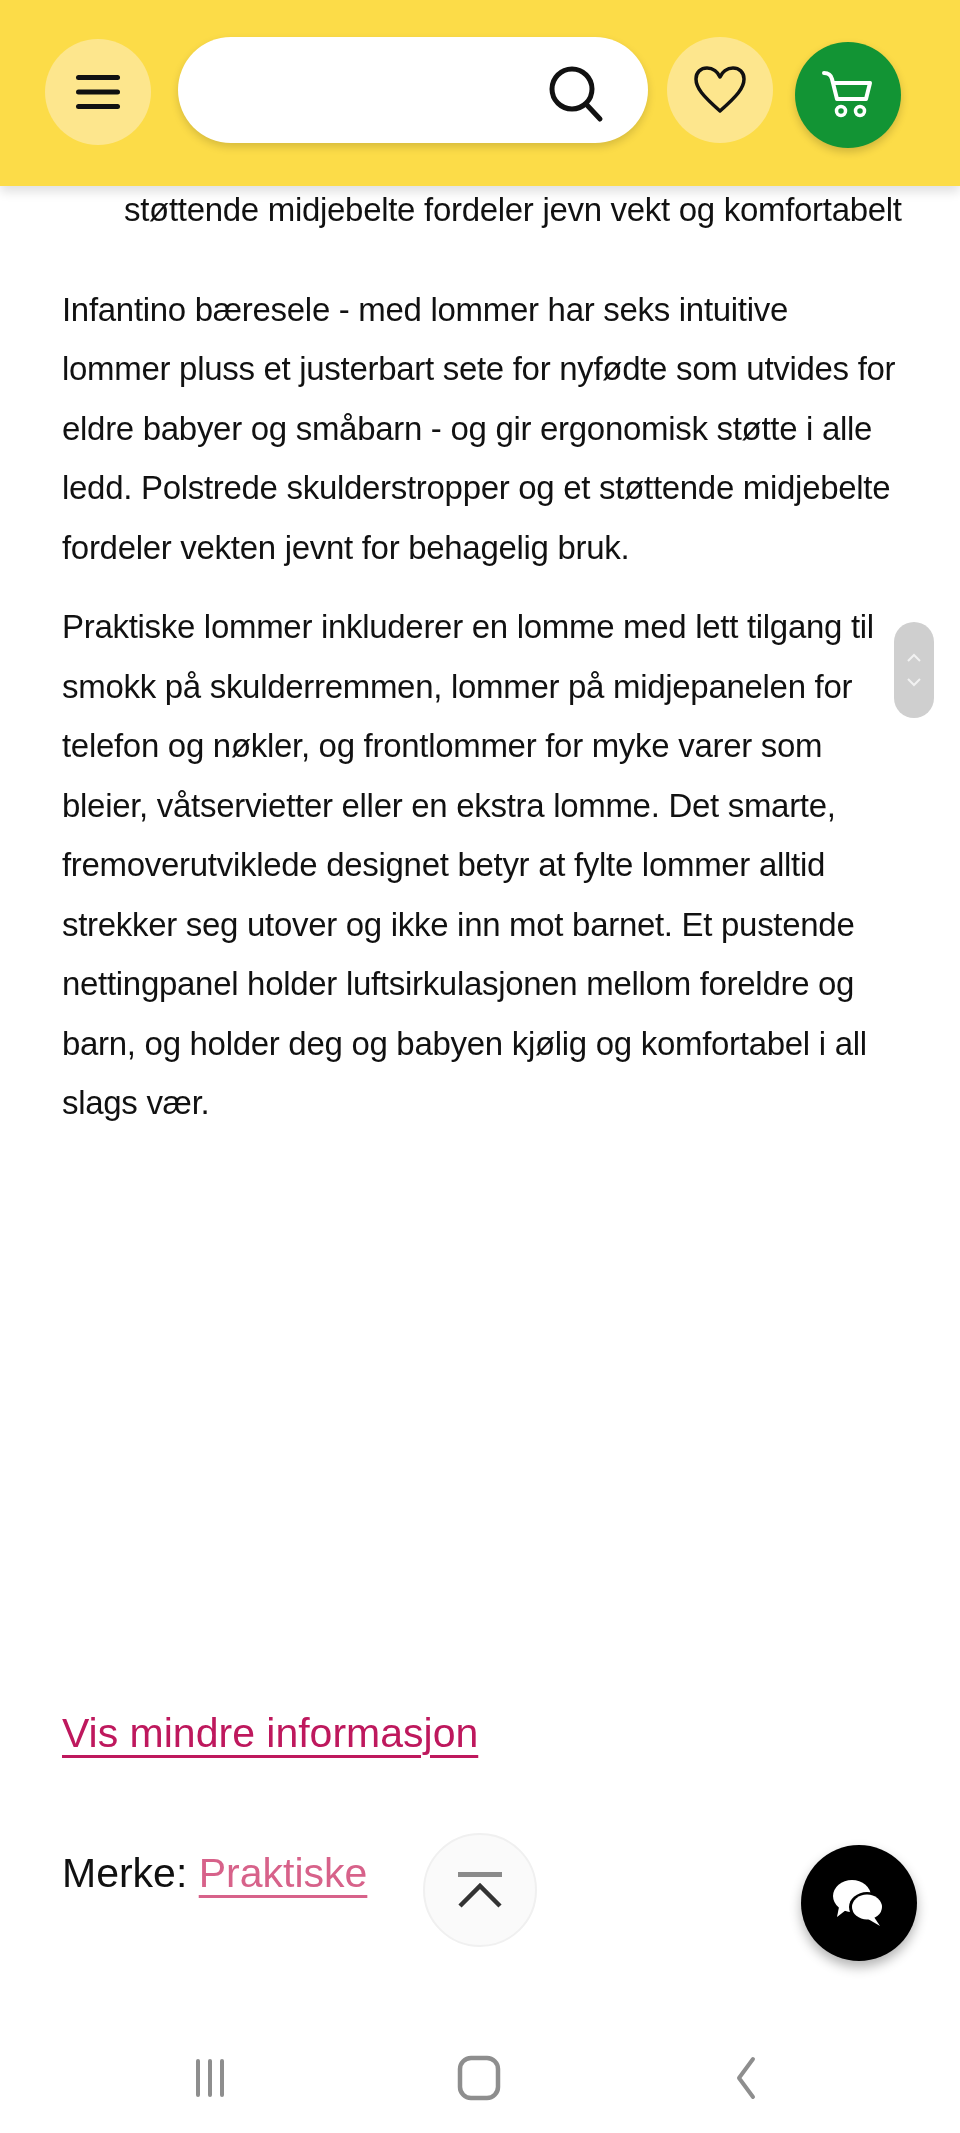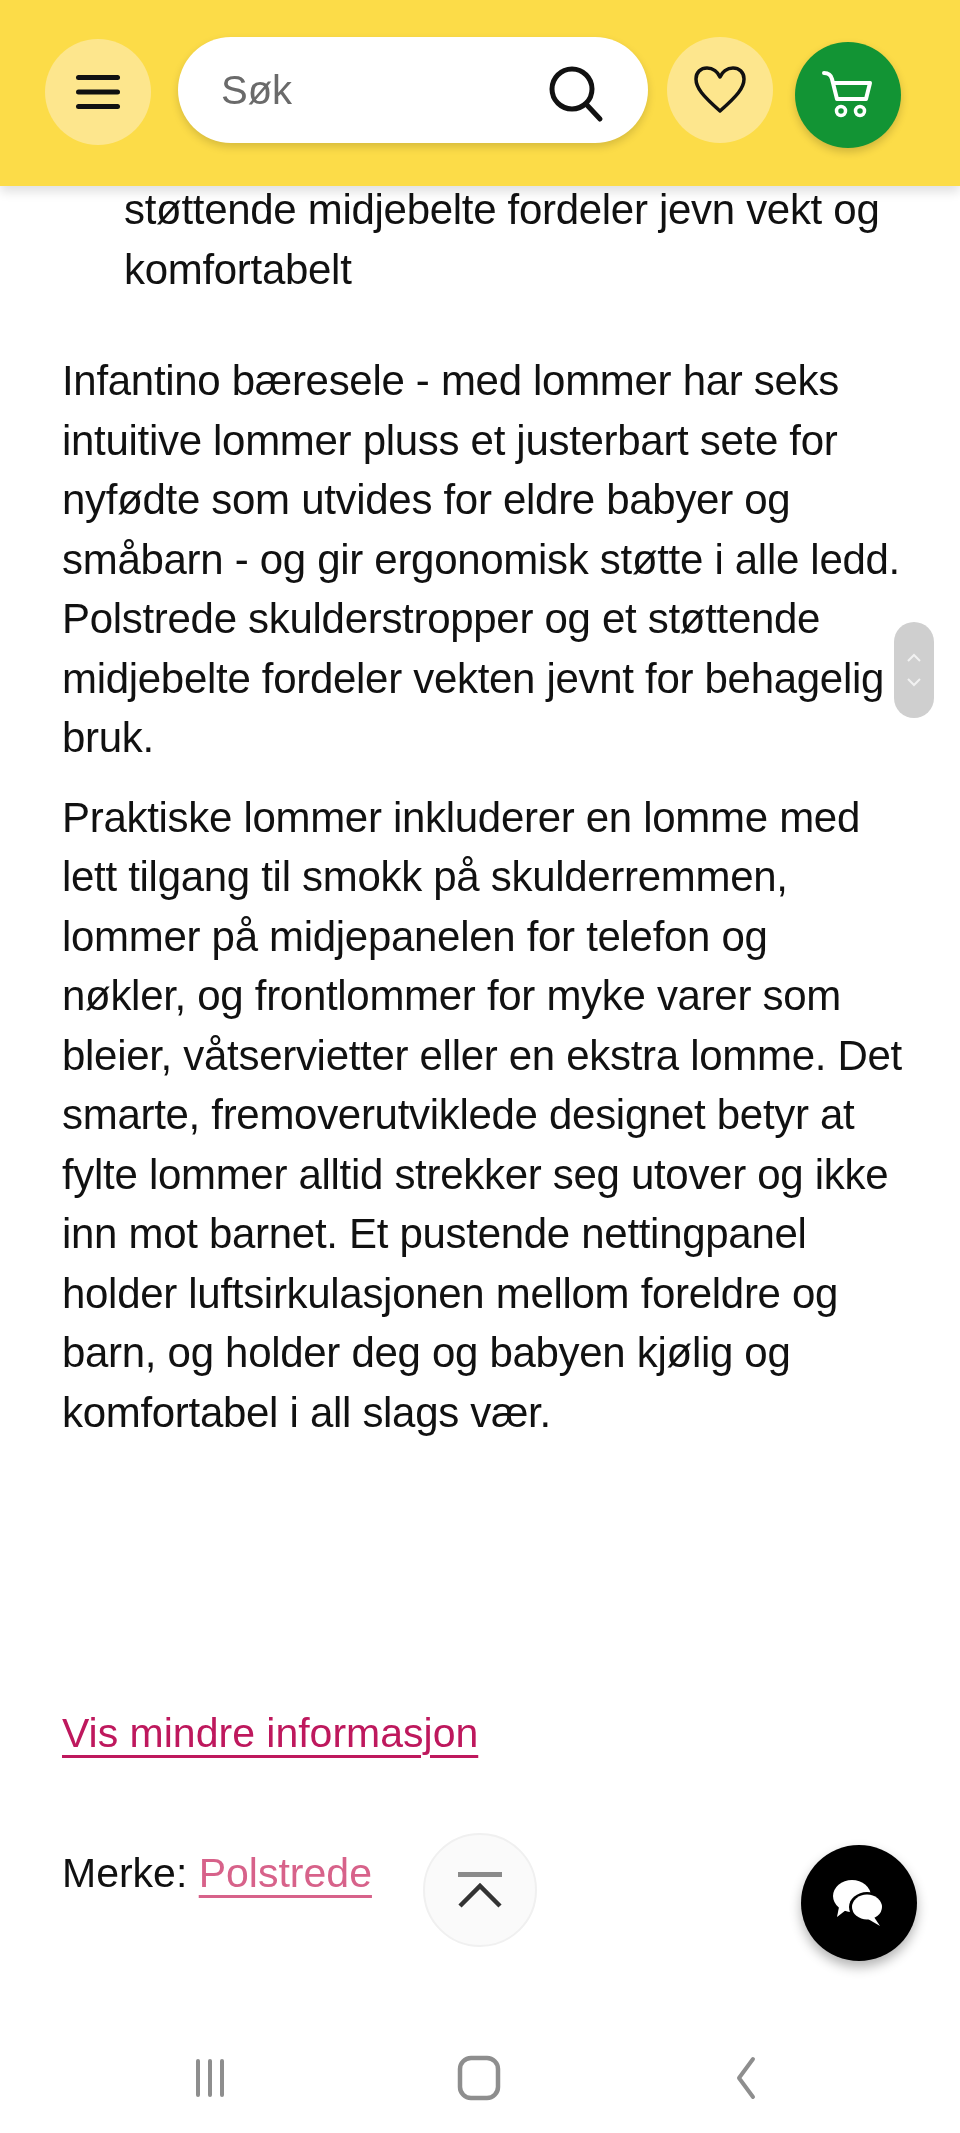--- a/index.html
+++ b/index.html
@@ -47,27 +47,27 @@
     .cart-btn {
       position: absolute; left: 795px; top: 42px; width: 106px; height: 106px;
       border-radius: 50%; background: #129434;
       box-shadow: 0 4px 8px rgba(0,0,0,0.18);
       display: flex; align-items: center; justify-content: center;
     }
 
     
     .content {
       position: absolute; left: 62px; top: 180px; width: 840px;
-      font-size: 42px; line-height: 59.5px; letter-spacing: -0.3px;
+      font-size: 33px; line-height: 59.5px; letter-spacing: -0.3px;
     }
     .bullet-tail {
       padding-left: 62px;
       margin-top: 0;
     }
-    .para { margin-top: 52px; }
+    .para { margin-top: 40px; }
     .para + .para { margin-top: 20px; }
 
     .less-link {
       position: absolute; left: 62px; top: 1710px;
       font-size: 41px; color: #be185d;
       text-decoration: underline; text-underline-offset: 8px;
       text-decoration-thickness: 3px;
     }
     .brand-row {
       position: absolute; left: 62px; top: 1850px;
@@ -121,21 +121,20 @@
   <header class="header">
     <div class="menu-btn">
       <svg width="48" height="40" viewBox="0 0 48 40">
         <rect x="2" y="3" width="44" height="5" rx="2.5" fill="#111"></rect>
         <rect x="2" y="17.5" width="44" height="5" rx="2.5" fill="#111"></rect>
         <rect x="2" y="32" width="44" height="5" rx="2.5" fill="#111"></rect>
       </svg>
     </div>
 
     <div class="search-box">
-      <input class="search-input" type="text" placeholder="Søk" style="">
       <svg class="search-icon" viewBox="0 0 60 60">
         <circle cx="26" cy="26" r="20" fill="none" stroke="#111" stroke-width="5"></circle>
         <line x1="40" y1="41" x2="54" y2="56" stroke="#111" stroke-width="5" stroke-linecap="round"></line>
       </svg>
     </div>
 
     <div class="fav-btn">
       <svg width="54" height="48" viewBox="0 0 54 48">
         <path d="M27 45 C 10 30, 3 22, 3 13 C 3 6, 8 2, 14 2 C 20 2, 25 6, 27 11 C 29 6, 34 2, 40 2 C 46 2, 51 6, 51 13 C 51 22, 44 30, 27 45 Z" fill="none" stroke="#111" stroke-width="3.5" stroke-linejoin="round"></path>
       </svg>
@@ -153,21 +152,21 @@
   <section class="content">
     <p class="bullet-tail">støttende midjebelte fordeler jevn vekt og komfortabelt</p>
     <p class="para">Infantino bæresele - med lommer har seks intuitive lommer pluss et justerbart sete for nyfødte som utvides for eldre babyer og småbarn - og gir ergonomisk støtte i alle ledd. Polstrede skulderstropper og et støttende midjebelte fordeler vekten jevnt for behagelig bruk.</p>
     <p class="para">Praktiske lommer inkluderer en lomme med lett tilgang til smokk på skulderremmen, lommer på midjepanelen for telefon og nøkler, og frontlommer for myke varer som bleier, våtservietter eller en ekstra lomme. Det smarte, fremoverutviklede designet betyr at fylte lommer alltid strekker seg utover og ikke inn mot barnet. Et pustende nettingpanel holder luftsirkulasjonen mellom foreldre og barn, og holder deg og babyen kjølig og komfortabel i all slags vær.</p>
   </section>
 
   <a class="less-link">Vis mindre informasjon</a>
 
   <div class="brand-row">
     <span>Merke:</span>
-    <a class="brand-link">Polstrede</a>
+    <a class="brand-link">Praktiske</a>
   </div>
 
   <div class="scroll-pill">
     <svg width="16" height="10" viewBox="0 0 16 10">
       <polyline points="2,8 8,2 14,8" fill="none" stroke="#f2f2f2" stroke-width="2"></polyline>
     </svg>
     <svg width="16" height="10" viewBox="0 0 16 10">
       <polyline points="2,2 8,8 14,2" fill="none" stroke="#f2f2f2" stroke-width="2"></polyline>
     </svg>
   </div>

